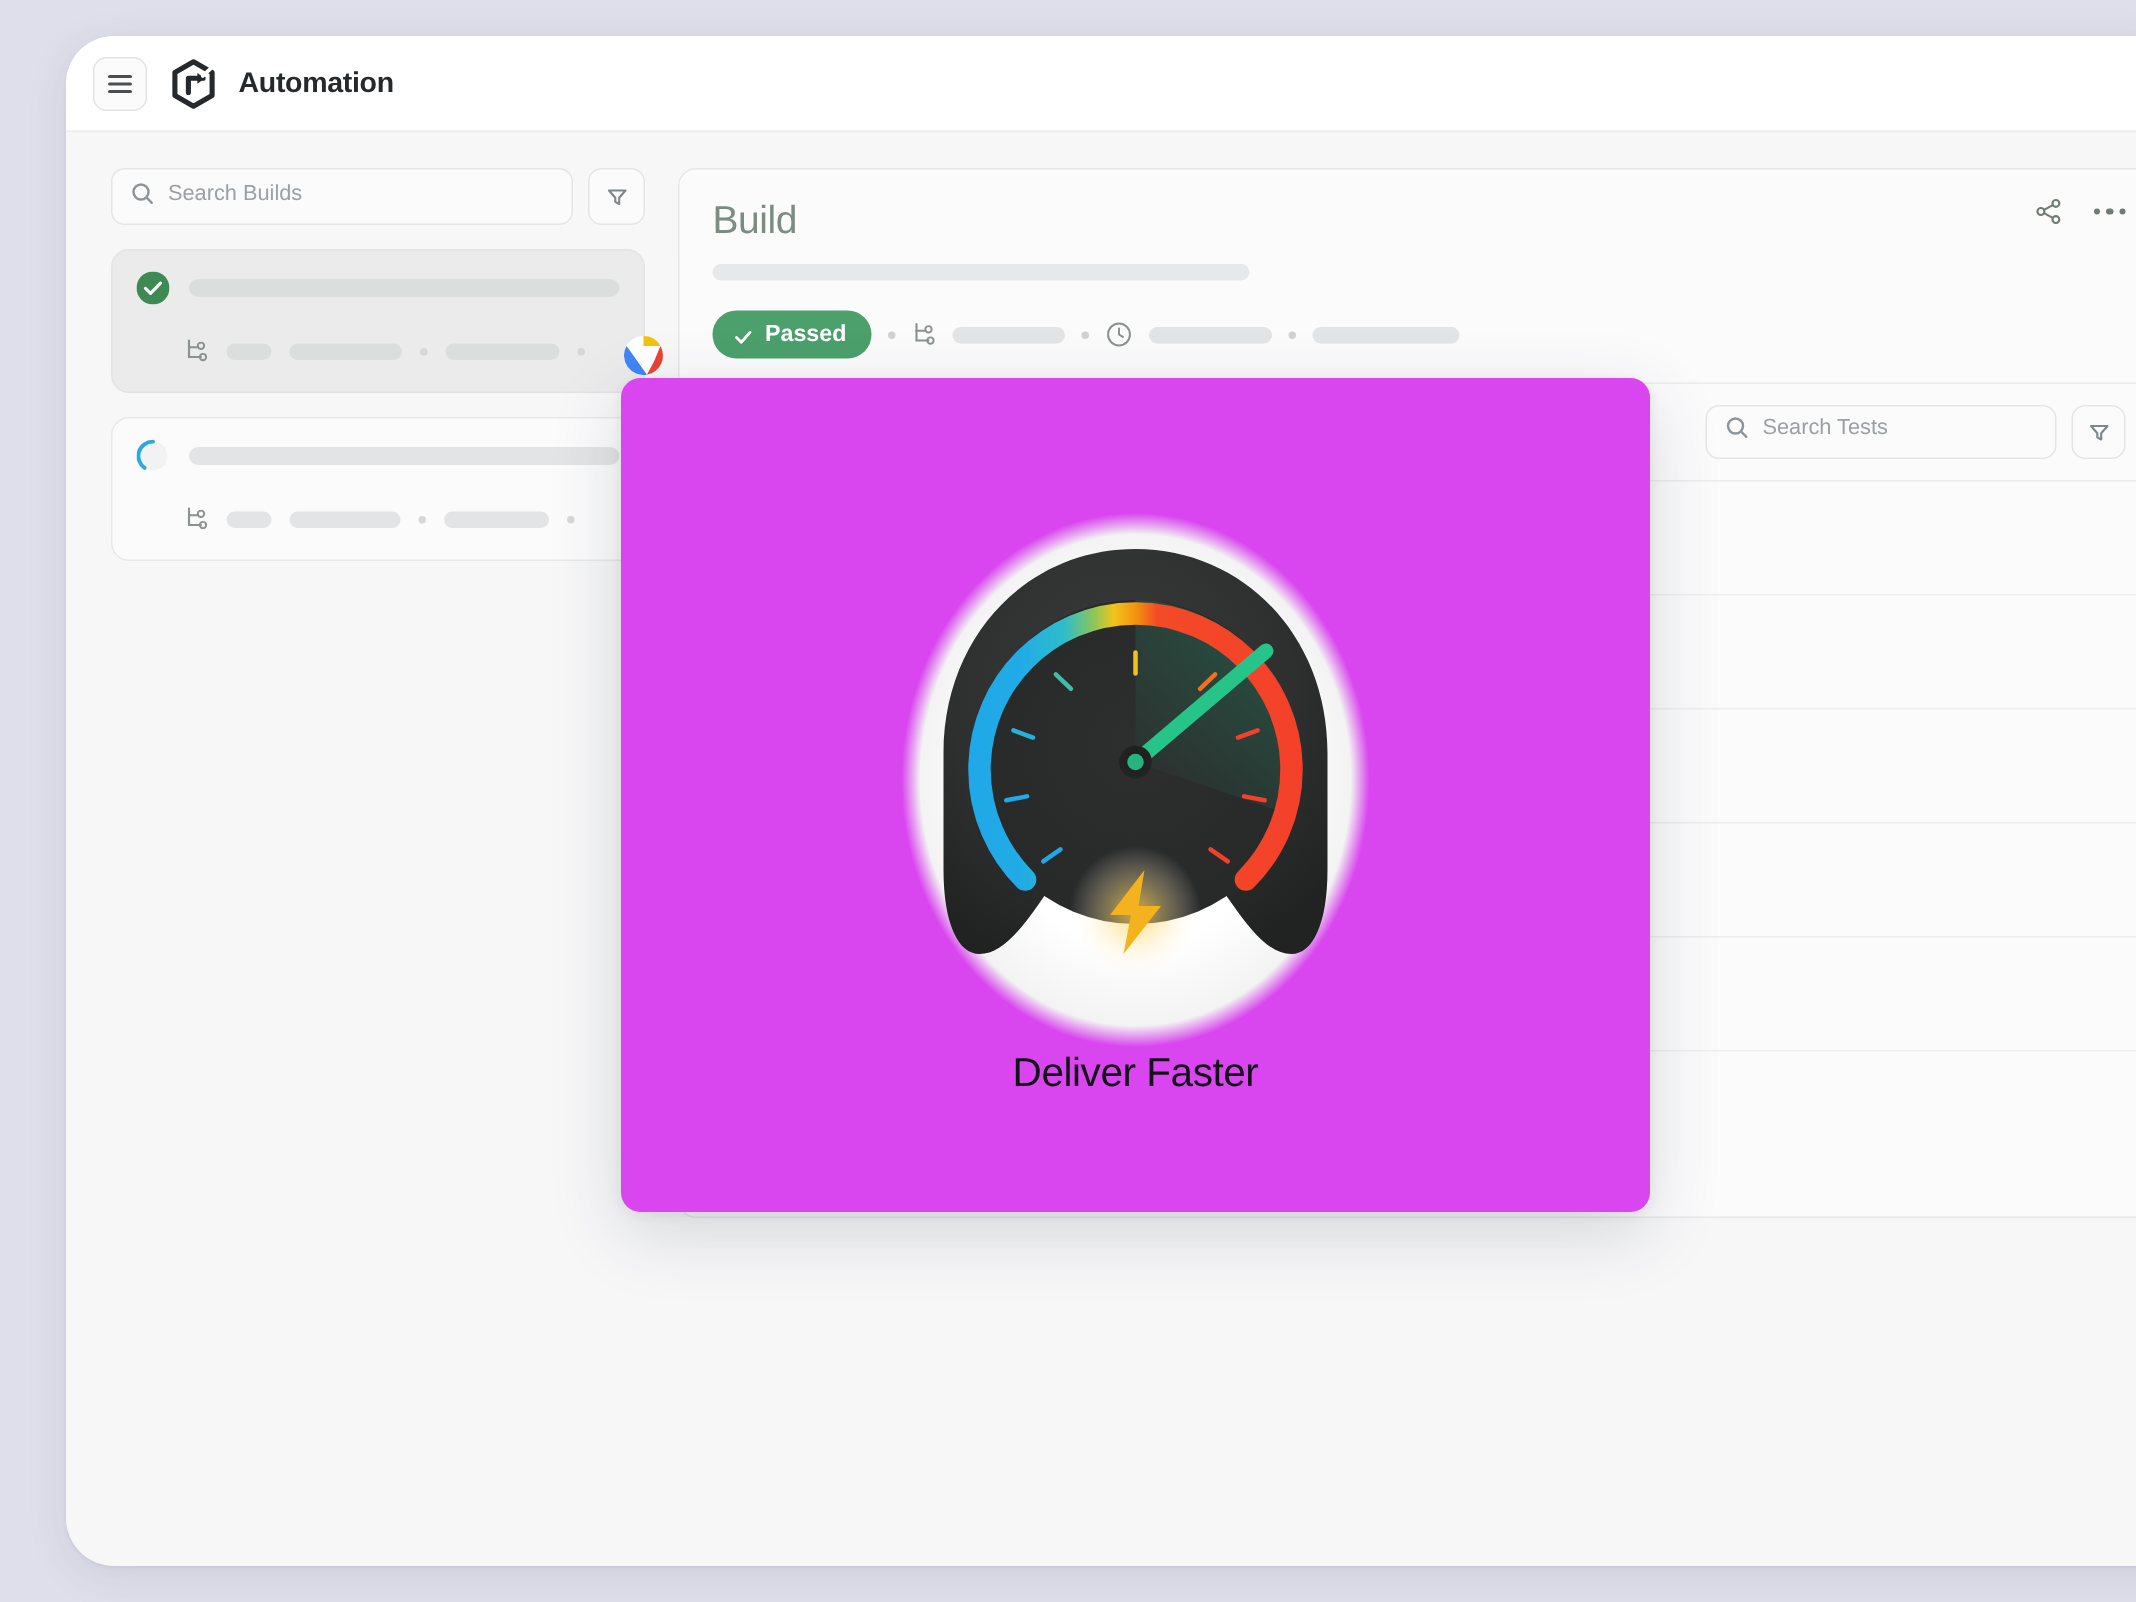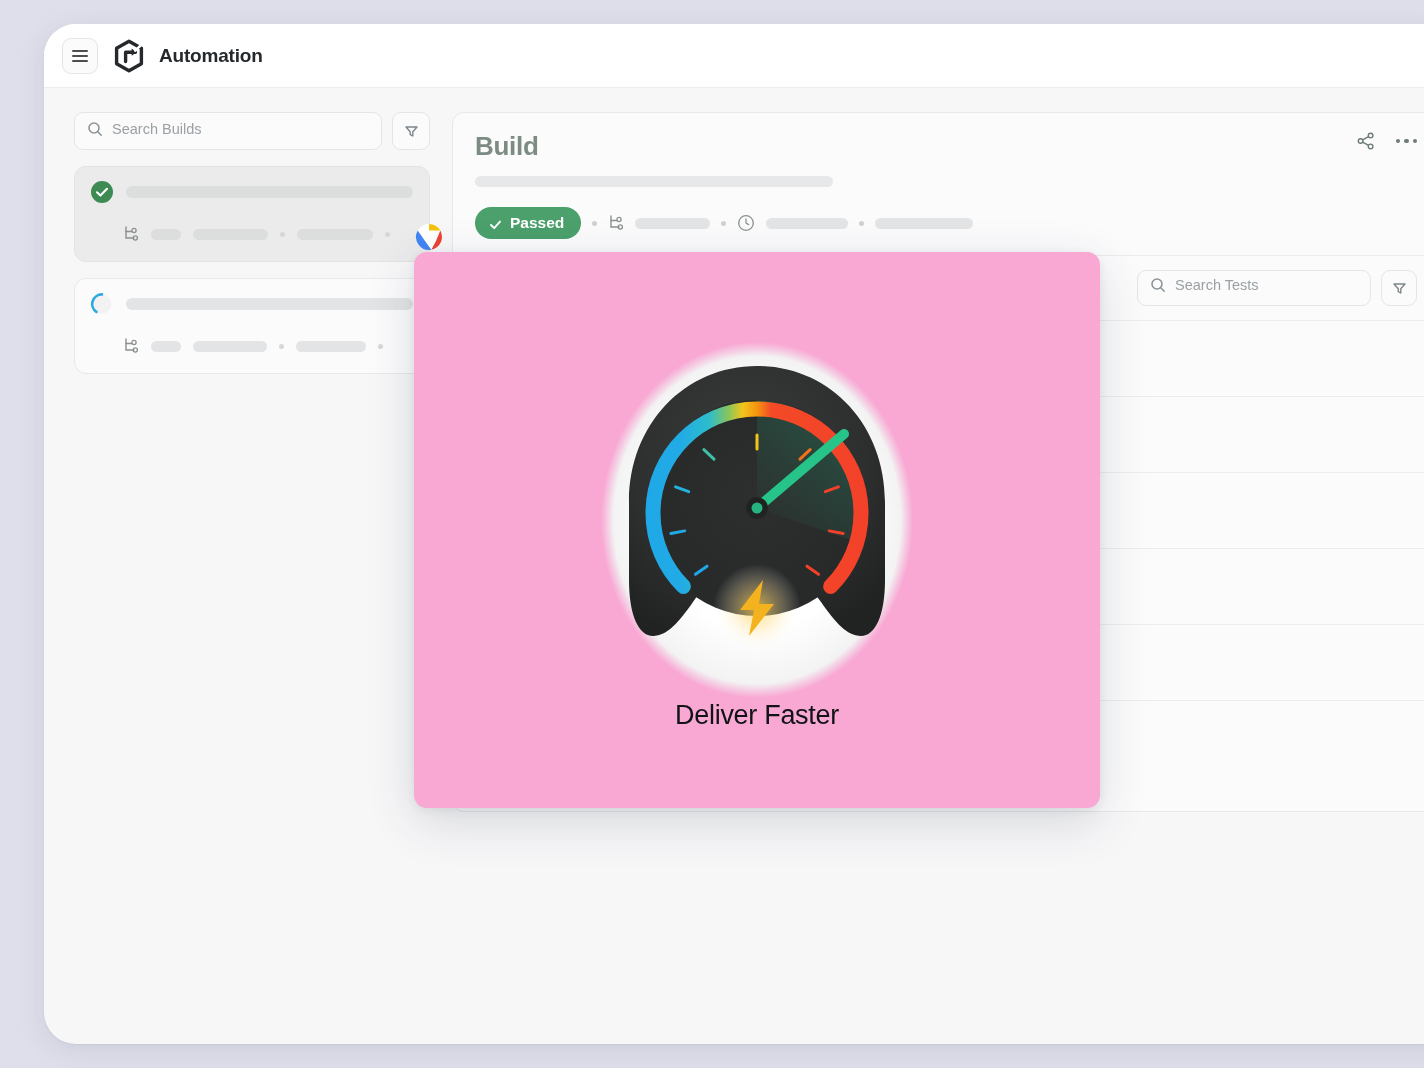--- a/index.html
+++ b/index.html
@@ -134,21 +134,21 @@
     overflow: hidden;
     height: 700px;
   }
   .detail-header {
     padding: 18px 22px 16px 22px;
     border-bottom: 1px solid #ececed;
     position: relative;
   }
   .detail-title {
     font-size: 26px;
-    font-weight: 700;
+    font-weight: 400;
     color: #7c8c83;
     letter-spacing: -0.3px;
   }
   .detail-subsk {
     margin-top: 14px;
     height: 11px; width: 358px;
     background: #e7e8e9; border-radius: 6px;
   }
   .detail-status-row {
     display: flex; align-items: center; gap: 11px;
@@ -190,21 +190,21 @@
     display: flex; align-items: center; gap: 11px; padding: 0 22px;
   }
   .tr-status { width: 18px; height: 18px; flex:0 0 18px; position:absolute; left:22px; top:-6px; }
 
   
   .modal-scrim { position: absolute; inset: 0; }
   .modal {
     position: absolute;
     left: 370px; top: 228px;
     width: 686px; height: 556px;
-    background: #f9a8d4;
+    background: #d946ef;
     border-radius: 13px;
     box-shadow: 0 14px 48px rgba(45,48,70,0.16), 0 2px 8px rgba(45,48,70,0.08);
     display: flex; flex-direction: column;
     align-items: center; justify-content: center;
     gap: 4px;
   }
   .modal-art { width: 380px; height: 380px; display:block; }
   .modal-caption {
     font-size: 27px;
     font-weight: 500;

